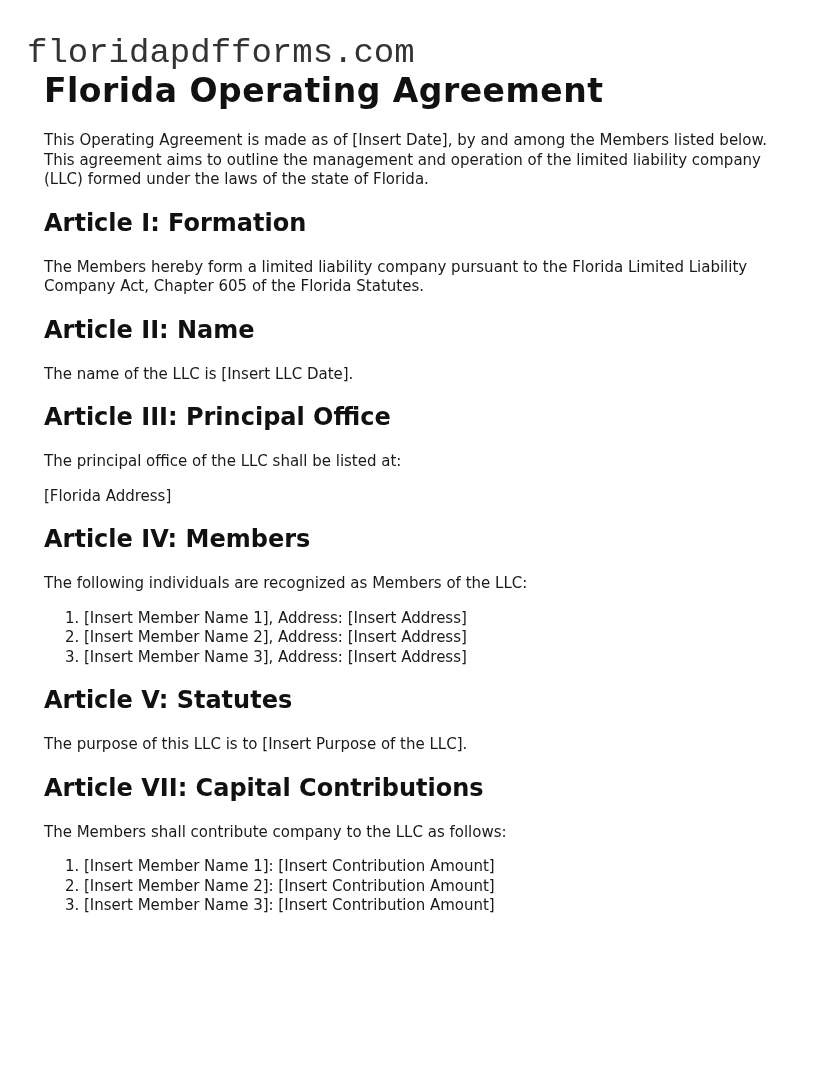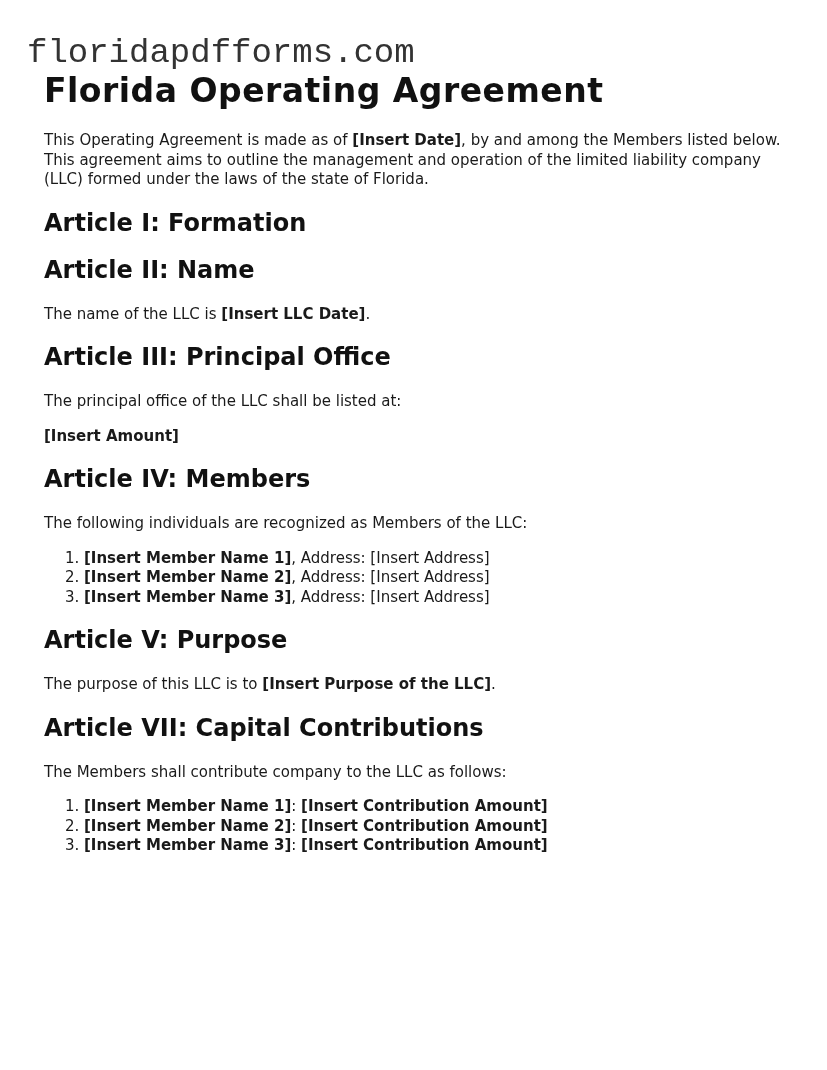--- a/index.html
+++ b/index.html
@@ -43,60 +43,61 @@
     font-weight: 700;
     color: var(--heading, #111111);
   }
   p { margin: 21px 0 0 0; }
   p.tight { margin-top: 15px; }
   ol {
     margin: 15px 0 0 0;
     padding-left: 40px;
   }
   li { margin: 0; }
-  strong, .b { font-weight: 700; }
+  strong, .b { font-weight: 400; }
 </style>
 </head>
 <body>
 
 <div class="page">
 
   <div class="site-name">floridapdfforms.com</div>
 
   <h1 class="doc-title">Florida Operating Agreement</h1>
 
   <p><span>This Operating Agreement is made as of </span><strong>[Insert Date]</strong><span>, by and among the Members listed below. This agreement aims to outline the management and operation of the limited liability company (LLC) formed under the laws of the state of Florida.</span></p>
 
   <section>
     <h2 class="article-heading">Article I: Formation</h2>
+    <p>The Members hereby form a limited liability company pursuant to the Florida Limited Liability Company Act, Chapter 605 of the Florida Statutes.</p>
   </section>
 
   <section>
     <h2 class="article-heading">Article II: Name</h2>
     <p><span>The name of the LLC is </span><strong>[Insert LLC Date]</strong><span>.</span></p>
   </section>
 
   <section>
     <h2 class="article-heading">Article III: Principal Office</h2>
     <p>The principal office of the LLC shall be listed at:</p>
-    <p class="tight"><strong>[Insert Amount]</strong></p>
+    <p class="tight"><strong>[Florida Address]</strong></p>
   </section>
 
   <section>
     <h2 class="article-heading">Article IV: Members</h2>
     <p>The following individuals are recognized as Members of the LLC:</p>
     <ol>
       <li><strong>[Insert Member Name 1]</strong><span>, Address: [Insert Address]</span></li>
       <li><strong>[Insert Member Name 2]</strong><span>, Address: [Insert Address]</span></li>
       <li><strong>[Insert Member Name 3]</strong><span>, Address: [Insert Address]</span></li>
     </ol>
   </section>
 
   <section>
-    <h2 class="article-heading">Article V: Purpose</h2>
+    <h2 class="article-heading">Article V: Statutes</h2>
     <p><span>The purpose of this LLC is to </span><strong>[Insert Purpose of the LLC]</strong><span>.</span></p>
   </section>
 
 
   <section>
     <h2 class="article-heading">Article VII: Capital Contributions</h2>
     <p>The Members shall contribute company to the LLC as follows:</p>
     <ol>
       <li><strong>[Insert Member Name 1]</strong><span>: </span><strong>[Insert Contribution Amount]</strong></li>
       <li><strong>[Insert Member Name 2]</strong><span>: </span><strong>[Insert Contribution Amount]</strong></li>

